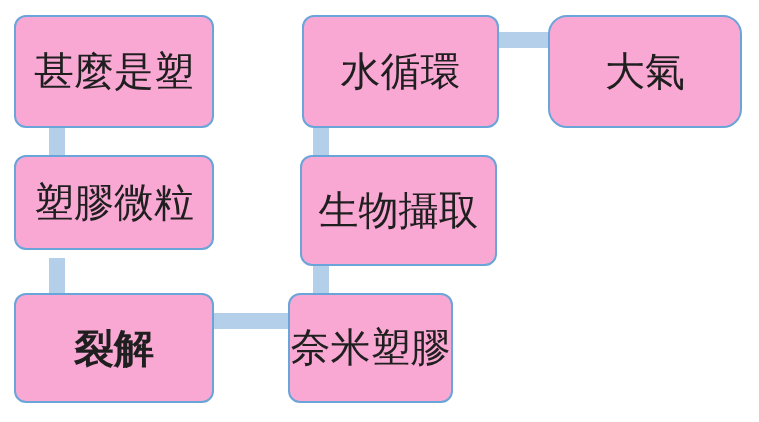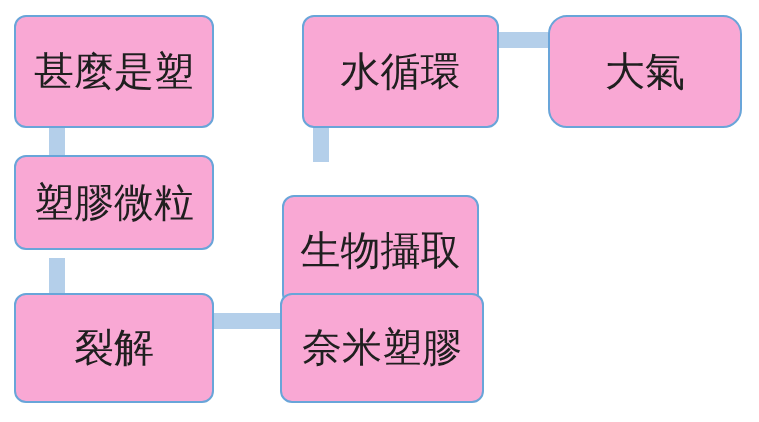--- a/index.html
+++ b/index.html
@@ -34,23 +34,23 @@
   .connector {
     position: absolute;
     background: #b4cfea;
     z-index: 1;
   }
   
   .n-a { left: 14px;  top: 15px;  width: 200px; height: 113px; }
   .n-b { left: 282px; top: 15px;  width: 197px; height: 113px; margin-left: 20px; }
   .n-c { left: 548px; top: 15px;  width: 194px; height: 113px; border-radius: 19px; }
   .n-d { left: 14px;  top: 155px; width: 200px; height: 95px; }
-  .n-e { left: 282px; top: 155px; width: 197px; height: 111px; margin-top: 40px; }
-  .n-f { left: 14px;  top: 293px; width: 200px; height: 110px; }
-  .n-g { left: 280px; top: 293px; width: 204px; height: 110px; }
+  .n-e { left: 300px; top: 155px; width: 197px; height: 111px; }
+  .n-f { left: 14px;  top: 293px; width: 200px; height: 110px; font-weight: bold; }
+  .n-g { left: 288px; top: 293px; width: 165px; height: 110px; }
   
   .c-ad { left: 49px;  top: 120px; width: 16px; height: 42px; }
   .c-df { left: 49px;  top: 258px; width: 16px; height: 42px; }
   .c-be { left: 313px; top: 120px; width: 16px; height: 42px; }
   .c-eg { left: 313px; top: 258px; width: 16px; height: 42px; }
   .c-bc { left: 470px; top: 32px;  width: 86px; height: 16px; }
   .c-fg { left: 206px; top: 313px; width: 84px; height: 16px; }
 </style>
 </head>
 <body>

